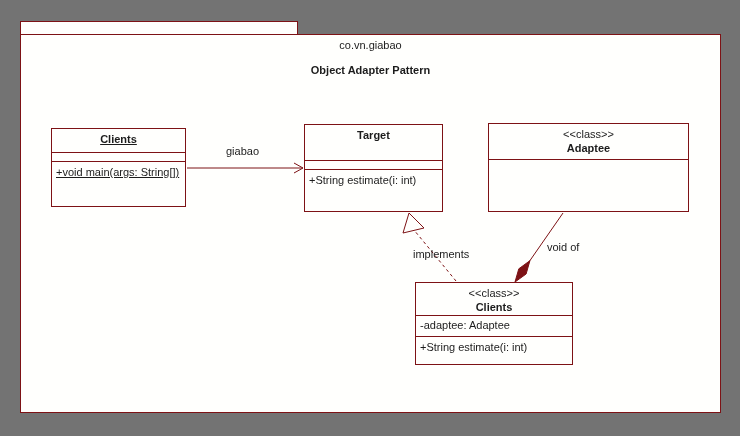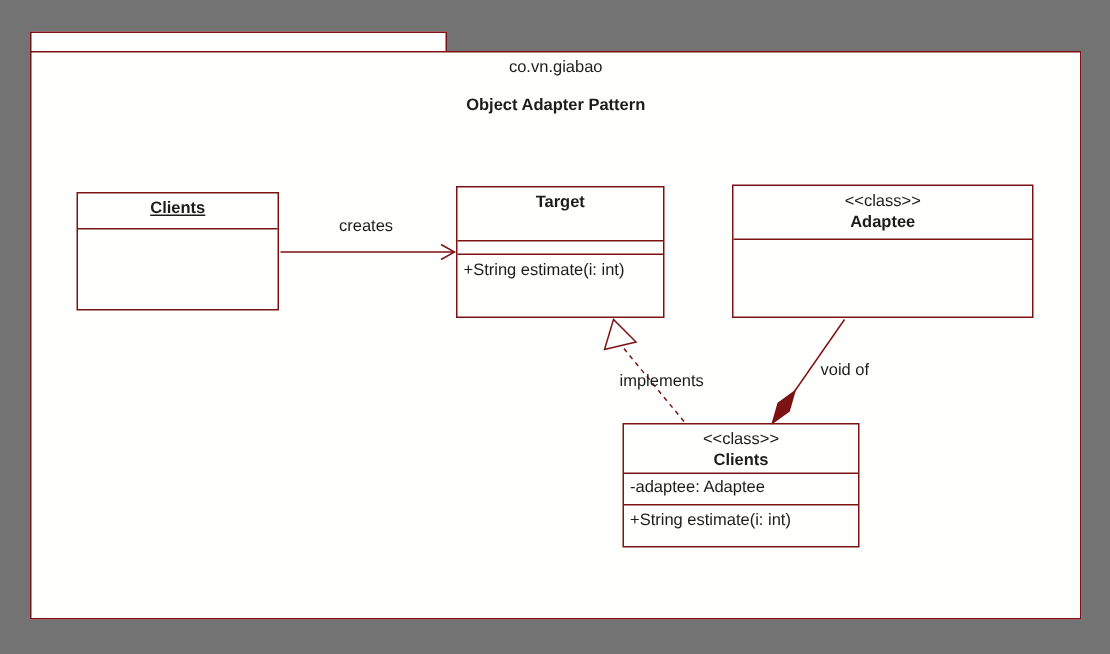--- a/index.html
+++ b/index.html
@@ -56,20 +56,23 @@
   <div class="pkg-tab"></div>
   <div class="pkg-body"></div>
   <div class="pkg-name">co.vn.giabao</div>
   <div class="diagram-title">Object Adapter Pattern</div>
 
   <div class="uml-class" style="left:51px; top:128px; width:135px; height:79px;text-decoration:underline;">
     <div class="uml-head" style="height:23px;">
       <span class="uml-name">Clients</span>
     </div>
     <div class="compartment" style="height:9px;"></div>
+    <div class="compartment" style="flex:1;">
+      <div class="member">+void main(args: String[])</div>
+    </div>
   </div>
 
   <div class="uml-class" style="left:304px; top:124px; width:139px; height:88px;">
     <div class="uml-head" style="height:35px;">
       <span class="uml-name">Target</span>
     </div>
     <div class="compartment" style="height:9px;"></div>
     <div class="compartment" style="flex:1;">
       <div class="member">+String estimate(i: int)</div>
     </div>
@@ -104,17 +107,17 @@
     <g>
       <line class="ln dashed" x1="456" y1="281" x2="414" y2="230"></line>
       <polygon class="tri" points="409,213 403,233 424,228"></polygon>
     </g>
     <g>
       <line class="ln" x1="563" y1="213" x2="522" y2="272"></line>
       <polygon class="diamond" points="515,282 518.8,268.8 529.9,260.7 526.1,274"></polygon>
     </g>
   </svg>
 
-  <div class="edge-label" style="left:226px; top:145px;">creates</div>
+  <div class="edge-label" style="left:226px; top:145px;">giabao</div>
   <div class="edge-label" style="left:365px; top:248px;padding-left:48px;">implements</div>
   <div class="edge-label" style="left:547px; top:241px;">void of</div>
 
 </div>
 
 </body></html>

